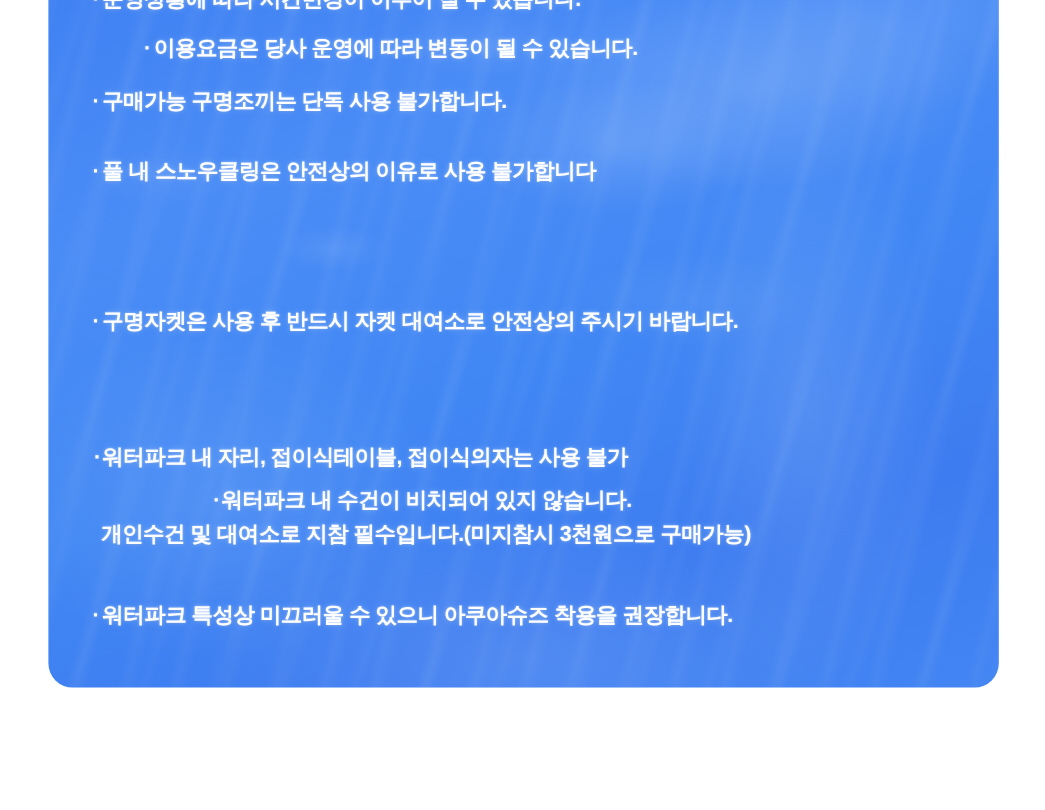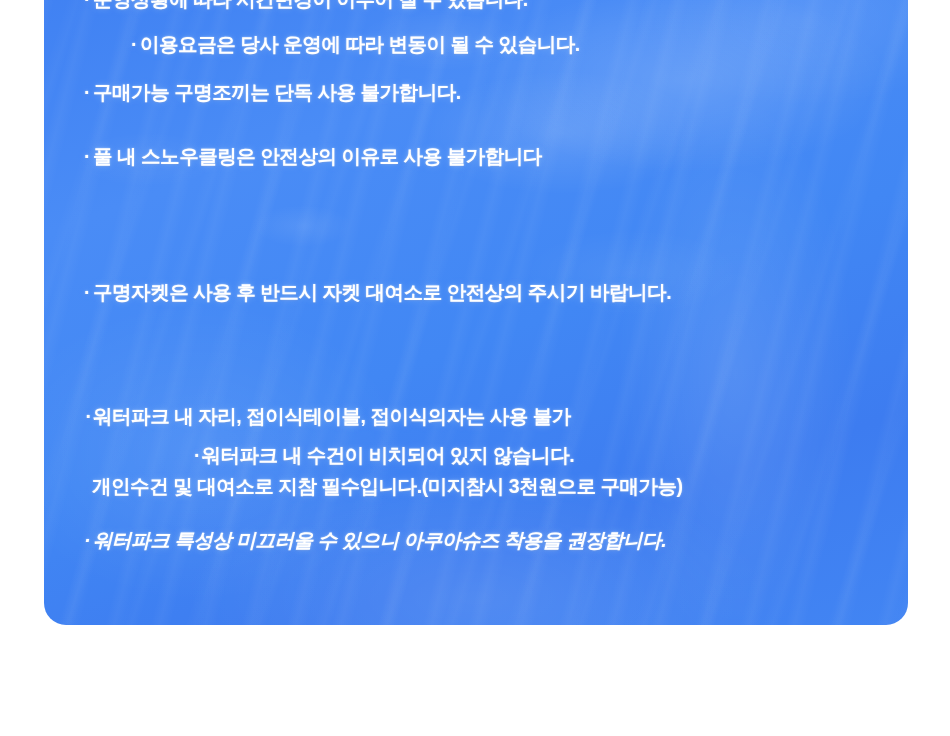--- a/index.html
+++ b/index.html
@@ -141,18 +141,18 @@
 
     <div class="notice-item" style="top:441px;text-align:center;">
       <div class="notice-line"><span class="bullet-dot">·</span><span>워터파크 내 자리, 접이식테이블, 접이식의자는 사용 불가</span></div>
     </div>
 
     <div class="notice-item" style="top:480px;text-align:center;">
       <div class="notice-line"><span class="bullet-dot">·</span><span>워터파크 내 수건이 비치되어 있지 않습니다.</span></div>
       <div class="notice-line cont"><span>개인수건 및 대여소로 지참 필수입니다.(미지참시 3천원으로 구매가능)</span></div>
     </div>
 
-    <div class="notice-item" style="top:565px;font-style:italic;">
+    <div class="notice-item" style="top:584px;">
       <div class="notice-line"><span class="bullet-dot">·</span><span>워터파크 특성상 미끄러울 수 있으니 아쿠아슈즈 착용을 권장합니다.</span></div>
     </div>
 
   </div>
 </div>
 
 </body></html>

